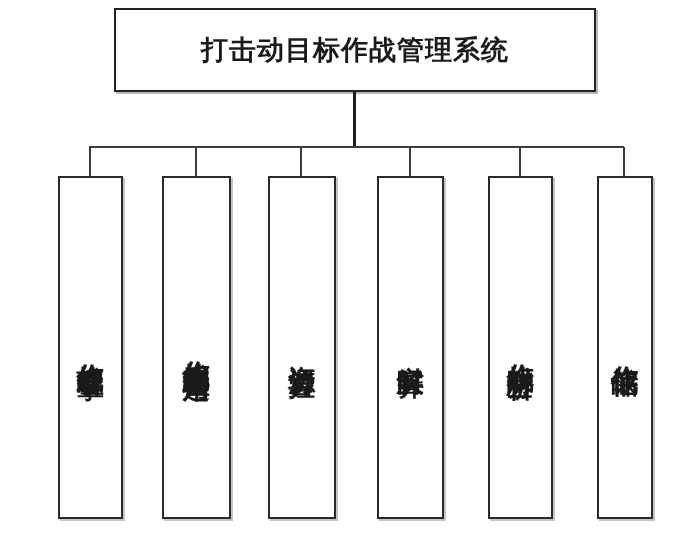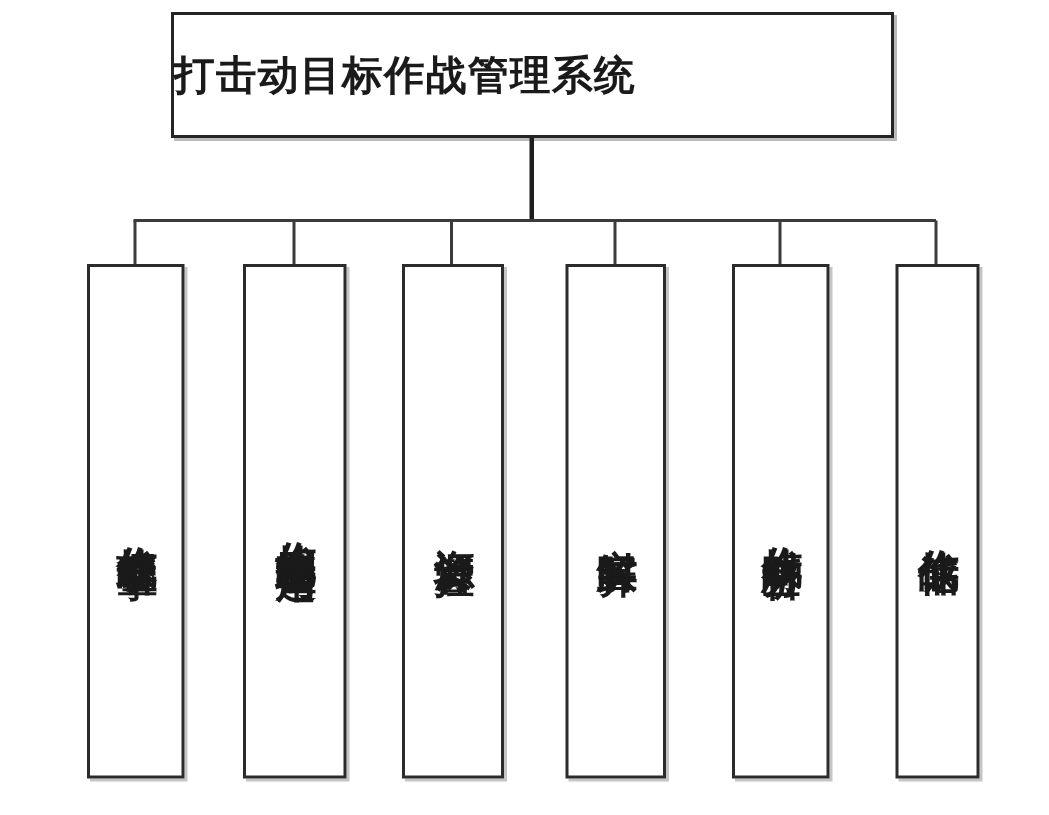--- a/index.html
+++ b/index.html
@@ -21,21 +21,21 @@
     position: absolute;
     left: 114px;
     top: 8px;
     width: 482px;
     height: 84px;
     box-sizing: border-box;
     border: 2px solid #242424;
     background: #ffffff;
     display: flex;
     align-items: center;
-    justify-content: flex-start;
+    justify-content: center;
     box-shadow: 2px 2px 0 rgba(130,130,130,0.55);
   }
   .root-title {
     font-size: 27px;
     font-weight: bold;
     color: #1a1a1a;
     letter-spacing: 1px;
     white-space: nowrap;
   }
 

